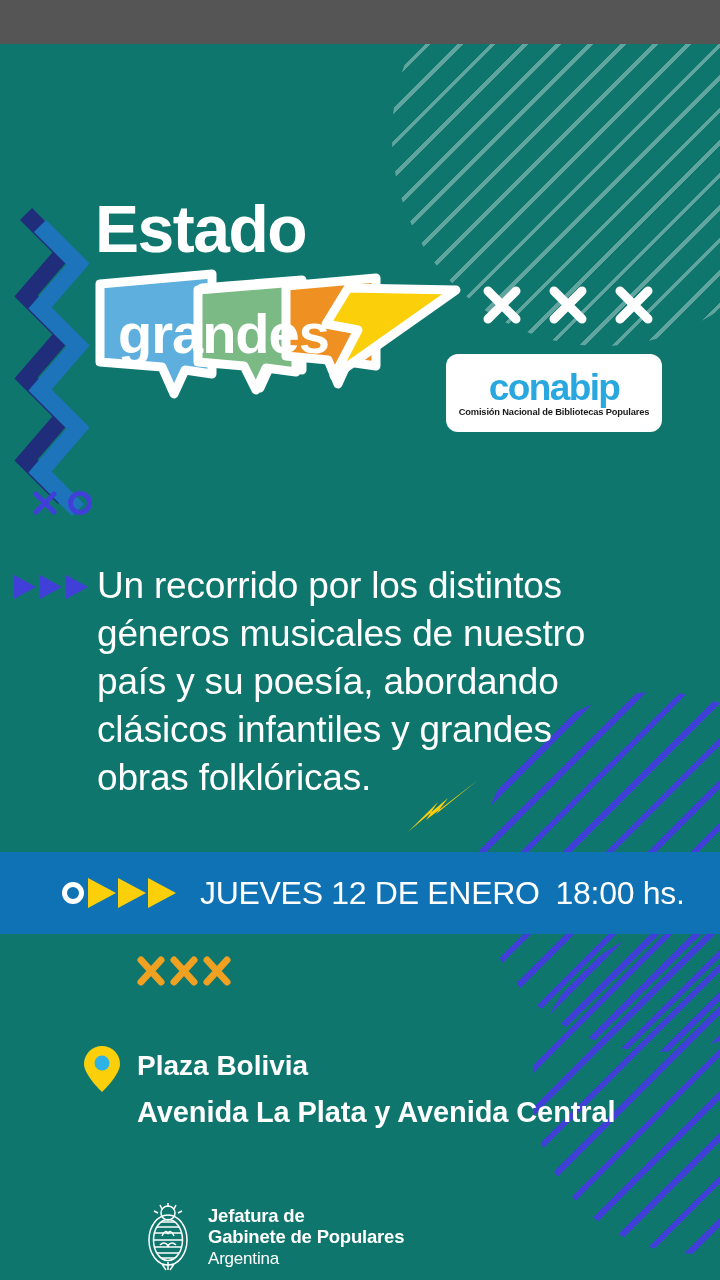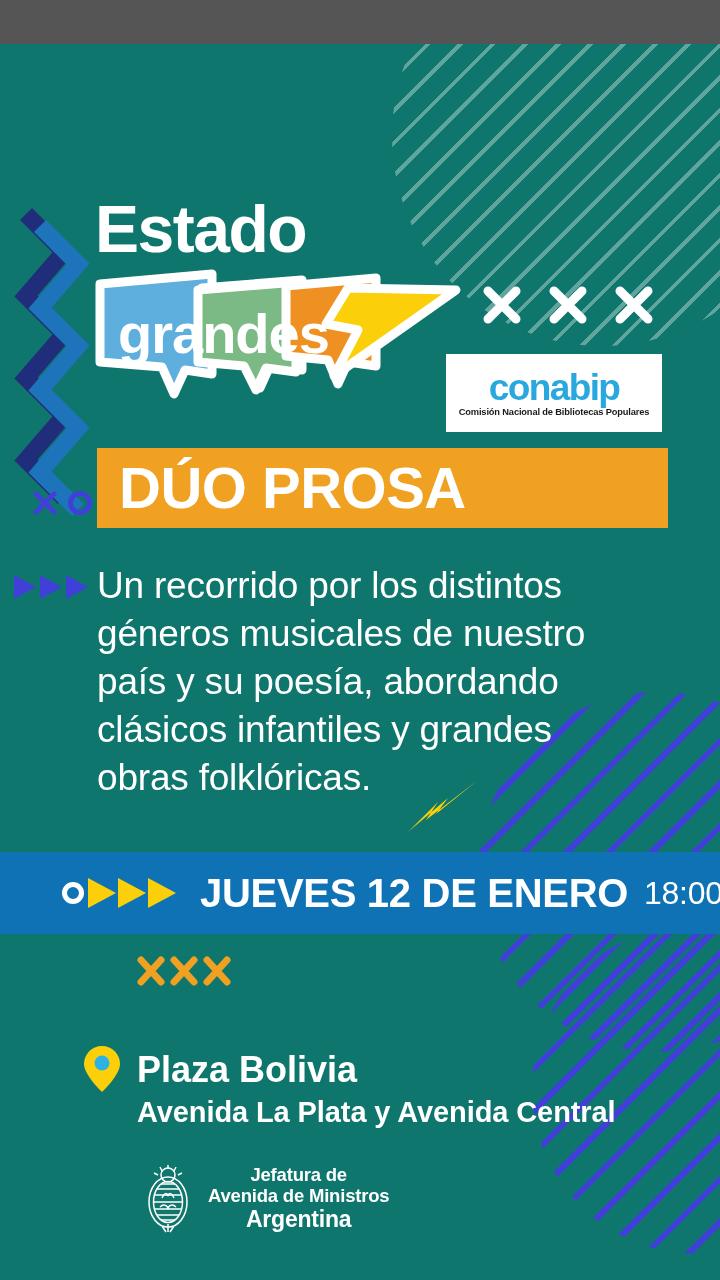--- a/index.html
+++ b/index.html
@@ -117,20 +117,21 @@
     position: absolute;
     left: 446px;
     top: 310px;
     width: 216px;
     height: 78px;
     background: #ffffff;
     display: flex;
     flex-direction: column;
     align-items: center;
     justify-content: center;
+    border-radius: 12px;
   }
   #conabip-word {
     font-size: 37px;
     font-weight: 700;
     color: #29a8df;
     letter-spacing: -1.6px;
     line-height: 1;
     margin-bottom: 2px;
   }
   #conabip-sub {
@@ -191,22 +192,22 @@
     top: 808px;
     width: 720px;
     height: 82px;
     background: #0f72b5;
     display: flex;
     align-items: center;
   }
   #date-icons { margin-left: 60px; width: 122px; height: 36px; flex: none; }
   #date-text {
     margin-left: 18px;
-    font-size: 40px;
-    font-weight: 700;
+    font-size: 32px;
+    font-weight: 400;
     color: #ffffff;
     letter-spacing: -0.3px;
     white-space: nowrap;
   }
   #time-text {
     margin-left: 16px;
     font-size: 32px;
     font-weight: 400;
     color: #ffffff;
     letter-spacing: -0.3px;
@@ -229,49 +230,48 @@
     font-weight: 400;
     color: #ffffff;
     letter-spacing: 0.2px;
     line-height: 1;
   }
   #pin-icon { position: absolute; left: 82px; top: 1000px; width: 40px; height: 50px; }
   #venue-name {
     position: absolute;
     left: 137px;
     top: 1008px;
-    font-size: 36px;
+    font-size: 28px;
     font-weight: 700;
     color: #ffffff;
     line-height: 1;
   }
   #venue-address {
     position: absolute;
     left: 137px;
     top: 1054px;
     font-size: 29px;
     font-weight: 700;
     color: #ffffff;
     line-height: 1;
     letter-spacing: -0.1px;
   }
 
   
   #gov-footer {
     position: absolute;
     left: 140px;
-    top: 1118px;
+    top: 1156px;
     display: flex;
     align-items: center;
-    text-align: center;
   }
   #gov-crest { width: 56px; height: 74px; flex: none; }
   #gov-text { margin-left: 12px; color: #ffffff; line-height: 1.12; }
   .gov-line { font-size: 18.5px; font-weight: 700; letter-spacing: -0.2px; }
-  #gov-country { font-size: 23px; font-weight: 700; letter-spacing: -0.2px; margin-top: 1px; }
+  #gov-country { font-size: 17px; font-weight: 400; letter-spacing: -0.2px; margin-top: 1px; }
 </style>
 </head>
 <body>
 
 <div id="poster">
 
   <div class="deco" id="stripes-top"></div>
   <div class="deco" id="stripes-mid"></div>
   <div class="deco" id="stripes-low"></div>
 
@@ -304,23 +304,20 @@
       <path d="M76 12 L104 40 M104 12 L76 40"></path>
       <path d="M142 12 L170 40 M170 12 L142 40"></path>
     </g>
   </svg>
 
   <div id="conabip-logo">
     <div id="conabip-word">conabip</div>
     <div id="conabip-sub">Comisión Nacional de Bibliotecas Populares</div>
   </div>
 
-  <div id="duo-band">
-    <div id="duo-title">DÚO PROSA</div>
-  </div>
 
   <svg id="arrows-purple" viewBox="0 0 80 32">
     <g fill="#4040d8">
       <path d="M4 4 L26 16 L4 28 Z"></path>
       <path d="M30 4 L52 16 L30 28 Z"></path>
       <path d="M56 4 L78 16 L56 28 Z"></path>
     </g>
   </svg>
   <div id="description">Un recorrido por los distintos géneros musicales de nuestro país y su poesía, abordando clásicos infantiles y grandes obras folklóricas.</div>
 
@@ -372,18 +369,18 @@
         <path d="M21 58 H35"></path>
         <circle cx="28" cy="13" r="7"></circle>
         <path d="M28 3 L28 7 M20 5 L22 9 M36 5 L34 9 M14 11 L18 13 M42 11 L38 13"></path>
         <path d="M22 36 C24 31 27 30 28 34 C29 30 32 31 34 36"></path>
         <path d="M20 45 C24 41 28 44 28 47 C28 44 32 41 36 45"></path>
         <path d="M28 62 L28 70 M22 64 L26 70 M34 64 L30 70"></path>
       </g>
     </svg>
     <div id="gov-text">
       <div class="gov-line">Jefatura de</div>
-      <div class="gov-line">Avenida de Ministros</div>
+      <div class="gov-line">Gabinete de Populares</div>
       <div id="gov-country">Argentina</div>
     </div>
   </div>
 
 </div>
 
 </body></html>

